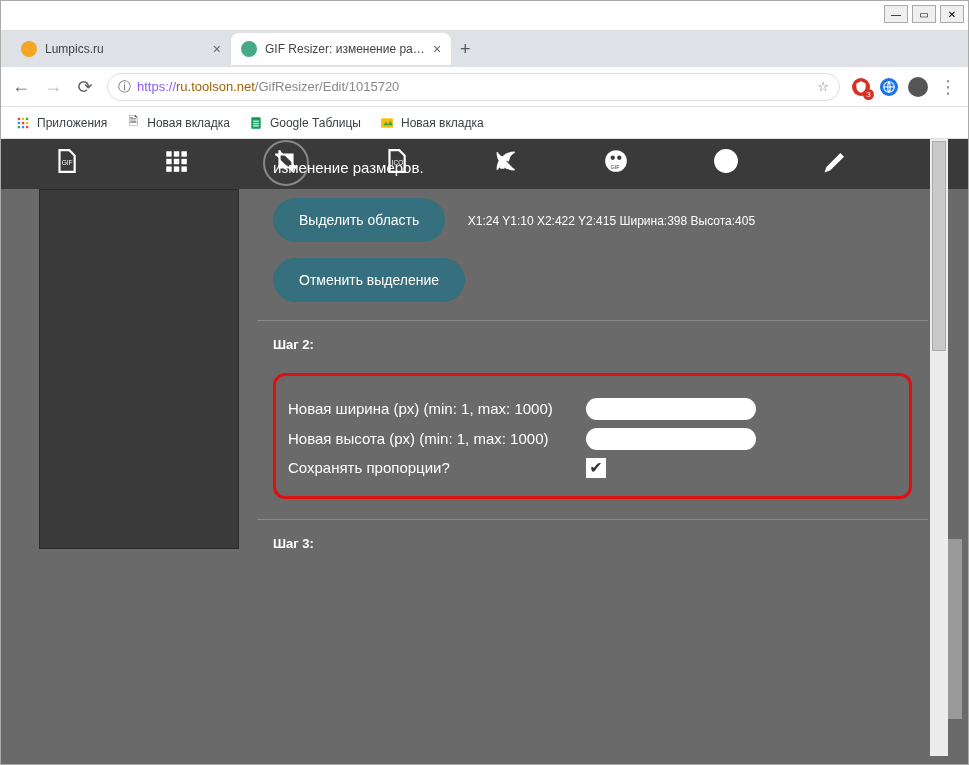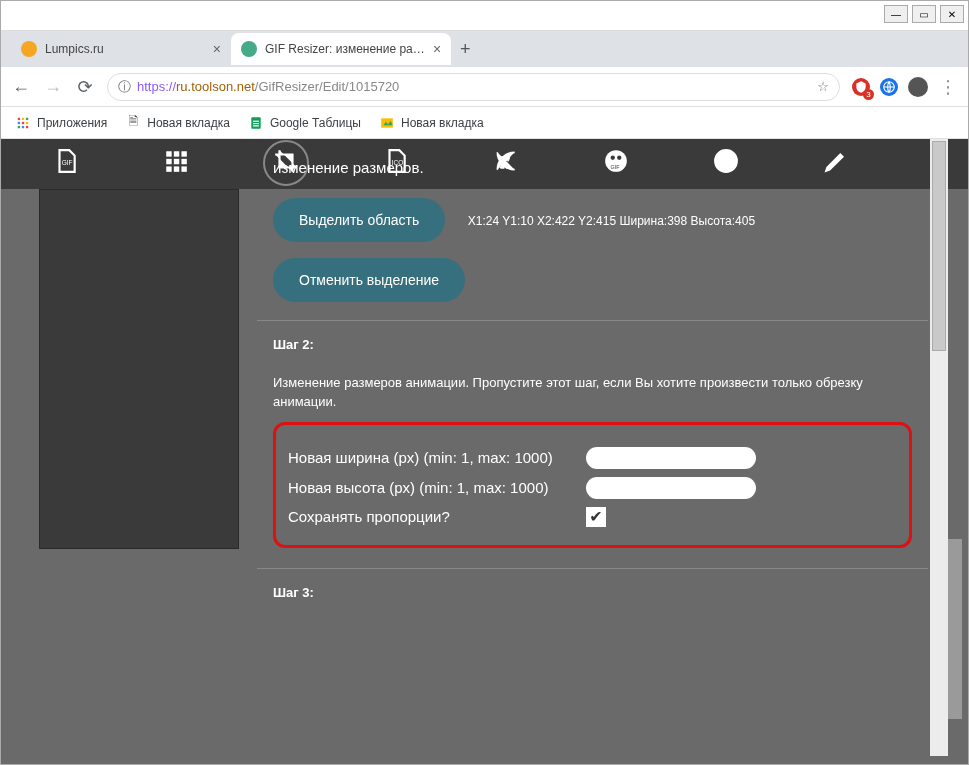--- a/index.html
+++ b/index.html
@@ -380,21 +380,20 @@
 
     <div style="padding:10px 16px;">
       <button class="btn-teal">Выделить область</button>
       <span class="coords">X1:24 Y1:10 X2:422 Y2:415 Ширина:398 Высота:405</span>
       <br>
       <button class="btn-teal">Отменить выделение</button>
     </div>
 
     <div class="step-block">
       <div class="panel-text" style="font-weight:bold;margin-bottom:18px;">Шаг 2:</div>
-      <div class="panel-text">Изменение размеров анимации. Пропустите этот шаг, если Вы хотите произвести только обрезку анимации.</div>
 
       <div class="highlight-box">
         <div class="form-row">
           <label>Новая ширина (px) (min: 1, max: 1000)</label>
           <input class="pill-input" type="text" style="">
         </div>
         <div class="form-row">
           <label>Новая высота (px) (min: 1, max: 1000)</label>
           <input class="pill-input" type="text" style="">
         </div>

